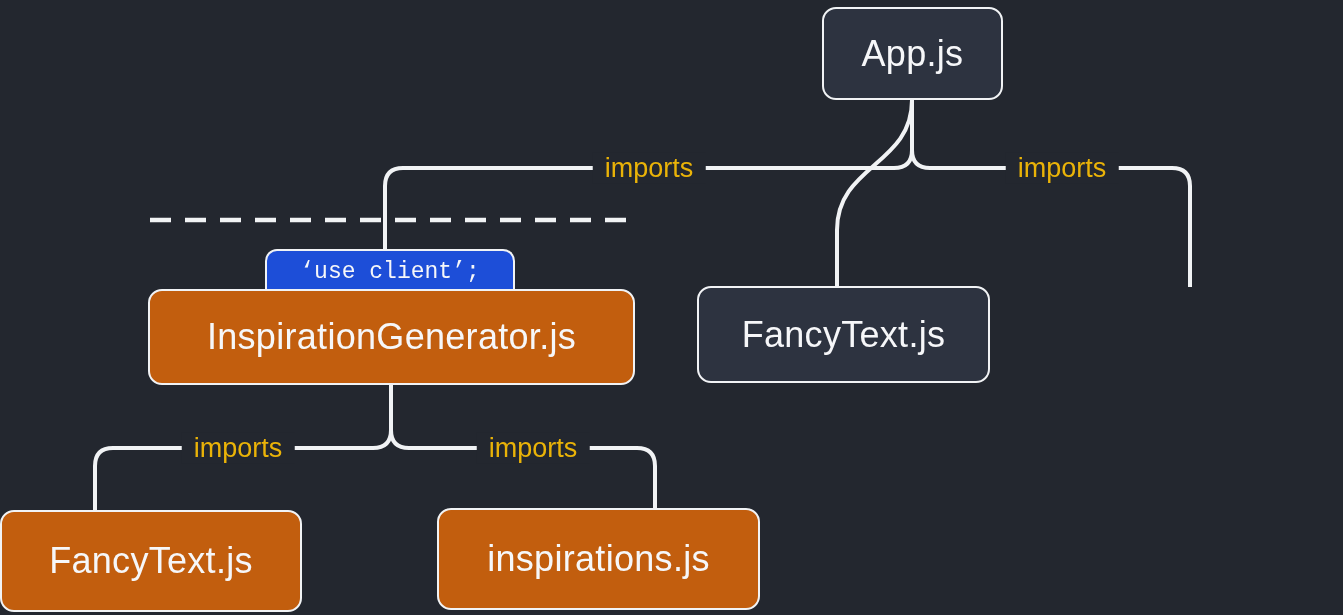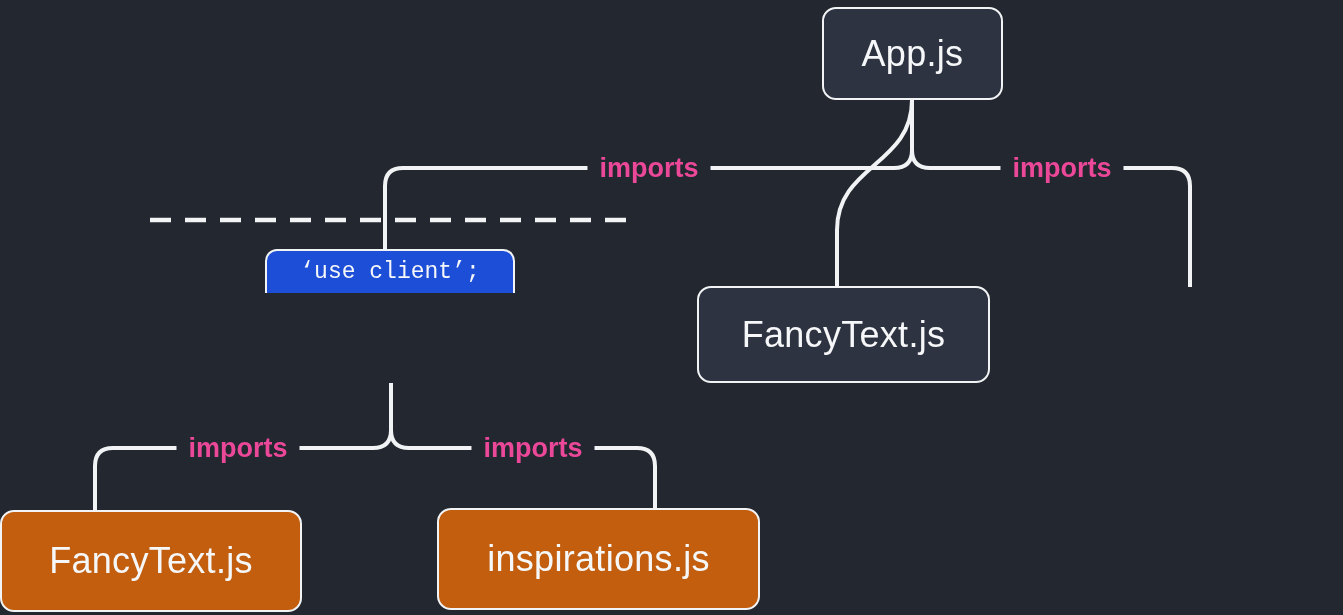--- a/index.html
+++ b/index.html
@@ -35,22 +35,22 @@
     border-radius: 12px 12px 0 0;
     font-family: "Liberation Mono", monospace;
     font-size: 23px; color: #F6F7F9;
     white-space: nowrap;
   }
 
   .edge-label {
     position: absolute;
     transform: translate(-50%, -50%);
     background: #23272F;
-    color: #ec4899;
-    font-size: 27px; font-weight: 700;
+    color: #eab308;
+    font-size: 27px; font-weight: 400;
     padding: 0 12px;
     white-space: nowrap;
   }
 
   
   .n-app        { left: 822px;  top: 7px;   width: 181px; height: 93px; }
   .n-ft-server  { left: 697px;  top: 286px; width: 293px; height: 97px; }
   .n-copyright  { left: 1051px; top: 286px; width: 292px; height: 97px; }
   .n-insp-gen   { left: 148px;  top: 289px; width: 487px; height: 96px; }
   .n-ft-client  { left: 0px;    top: 510px; width: 302px; height: 102px; }
@@ -82,20 +82,23 @@
 
   <div class="node node--server n-ft-server">
     <span>FancyText.js</span>
   </div>
 
 
   <div class="badge b-use-client">
     <span>‘use client’;</span>
   </div>
 
+  <div class="node node--client n-insp-gen">
+    <span>InspirationGenerator.js</span>
+  </div>
 
   <div class="node node--client n-ft-client">
     <span>FancyText.js</span>
   </div>
 
   <div class="node node--client n-inspirations">
     <span>inspirations.js</span>
   </div>
 
   <div class="edge-label l-imports-1">imports</div>

